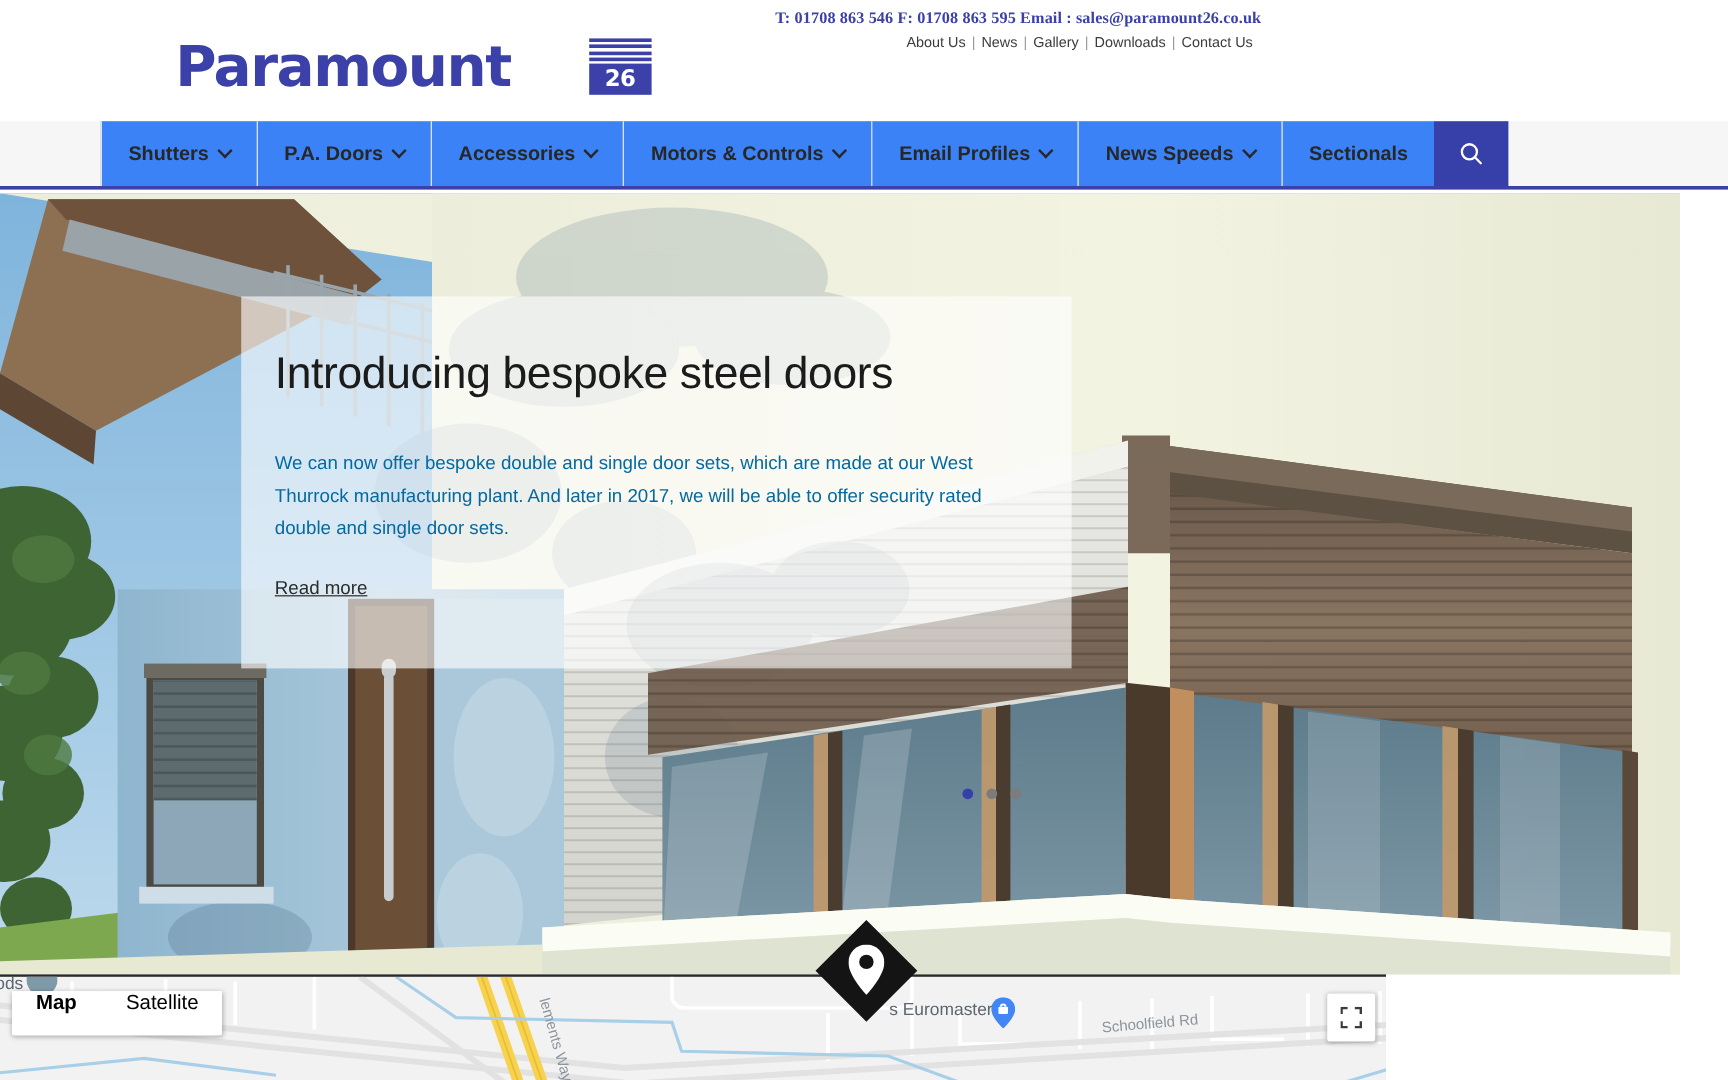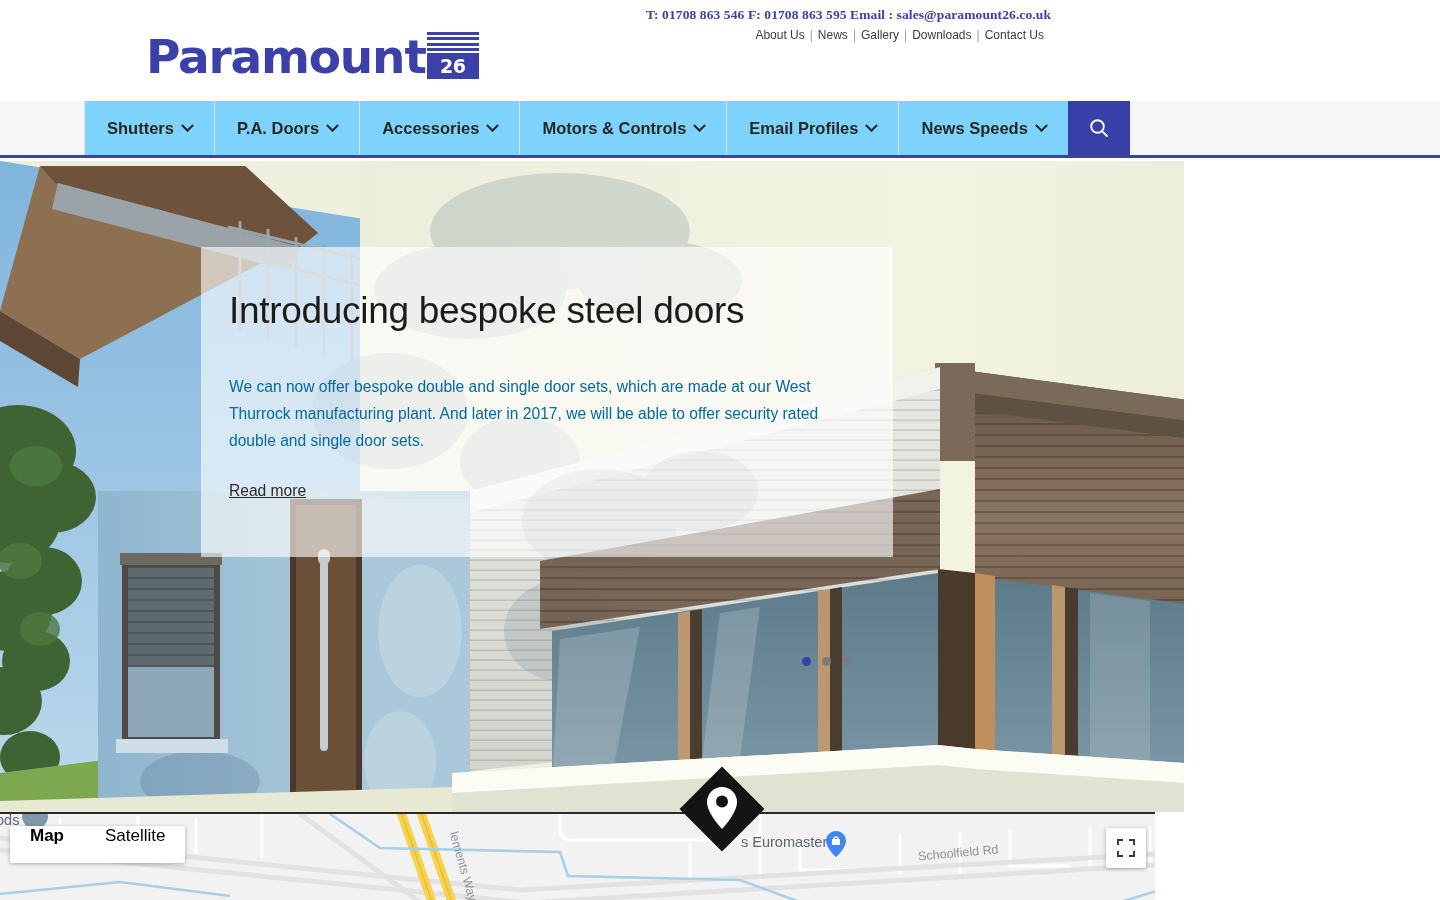--- a/index.html
+++ b/index.html
@@ -27,35 +27,35 @@
     position: absolute; right: 156px; top: 28px;
     font-size: 12px; color: #3c3c3c;
     white-space: nowrap;
   }
   .util-nav a { color: #3c3c3c; text-decoration: none; }
   .util-sep { color: #9a9a9a; padding: 0 5px; }
 
   
   .logo {
     position: absolute; left: 146px; top: 26px;
-    display: flex; align-items: flex-end; height: 54px;
+    display: flex; align-items: flex-end; height: 54px; gap: 48px;
   }
   .logo-word {
     font-family: "DejaVu Sans", sans-serif;
     font-weight: bold;
     font-size: 47px;
     line-height: 47px;
     color: #3b41a8;
     letter-spacing: -1.2px;
     font-style: normal;
   }
   .logo-badge {
     position: relative;
     width: 52px; height: 47px;
-    margin-left: 1px; margin-bottom: 1px;
+    margin-left: 17px; margin-bottom: 1px;
     display: flex; flex-direction: column; justify-content: flex-start;
   }
   .logo-badge .stripes { height: 19px; width: 52px; display:flex; flex-direction:column; justify-content:space-between; }
   .logo-badge .stripes i { display:block; height:3px; background:#3b41a8; }
   .logo-badge .numbox {
     margin-top: 2px;
     width: 52px; height: 26px;
     background: #3b41a8;
     color: #ffffff;
     font-family: "DejaVu Sans", sans-serif;
@@ -70,39 +70,39 @@
     border-bottom: 3px solid #3b41a8;
     display: flex; align-items: stretch;
   }
   .nav-pad { width: 84px; flex: 0 0 84px; }
   .nav-item {
     display: flex; align-items: center; justify-content: center;
     padding: 0 22px;
     font-size: 16.5px; font-weight: bold; color: #272727;
     border-left: 1px solid #e2e2e2;
     cursor: pointer; white-space: nowrap;
-    background: #7dd3fc;
+    background: #3b82f6;
   }
   .nav-item:last-of-type { border-right: 1px solid #e2e2e2; }
   .chev {
     display: inline-block; margin-left: 9px;
     width: 9px; height: 9px;
     border-right: 2px solid #272727; border-bottom: 2px solid #272727;
     transform: rotate(45deg) translate(-2px,-2px);
   }
   .nav-search {
     width: 62px; flex: 0 0 62px;
     background: #3740a8;
     display: flex; align-items: center; justify-content: center;
     cursor: pointer;
   }
 
   
   .hero {
-    position: absolute; top: 161px; left: 0; width: 1184px; height: 651px;
+    position: absolute; top: 161px; left: 0; width: 1400px; height: 651px;
     overflow: hidden;
     background: #e9ead3;
   }
   .hero svg { display: block; }
 
   .hero-card {
     position: absolute; left: 201px; top: 86px;
     width: 692px; height: 310px;
     background: rgba(255,255,255,0.62);
     padding: 42px 40px 0 28px;
@@ -234,20 +234,23 @@
     <span>Motors &amp; Controls</span>
     <span class="chev"></span>
   </div>
   <div class="nav-item">
     <span>Email Profiles</span>
     <span class="chev"></span>
   </div>
   <div class="nav-item">
     <span>News Speeds</span>
     <span class="chev"></span>
+  </div>
+  <div class="nav-item">
+    <span>Sectionals</span>
   </div>
 
   <div class="nav-search">
     <svg width="24" height="24" viewBox="0 0 24 24">
       <circle cx="10.5" cy="10.5" r="6.3" fill="none" stroke="#ffffff" stroke-width="1.9"></circle>
       <line x1="15.3" y1="15.3" x2="20" y2="20" stroke="#ffffff" stroke-width="1.9" stroke-linecap="round"></line>
     </svg>
   </div>
 </nav>
 

